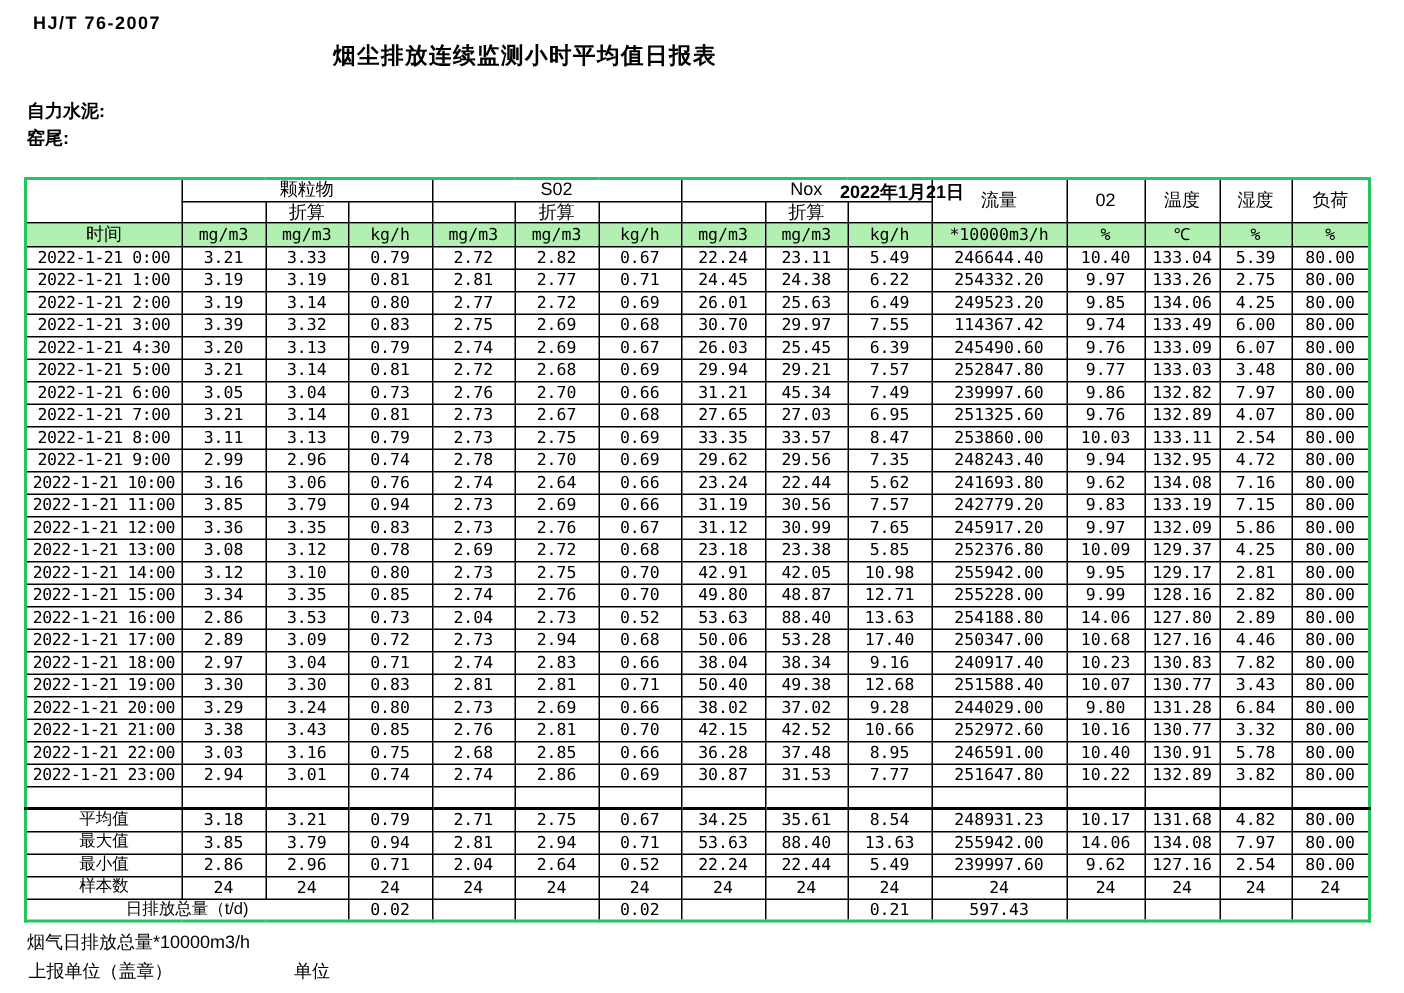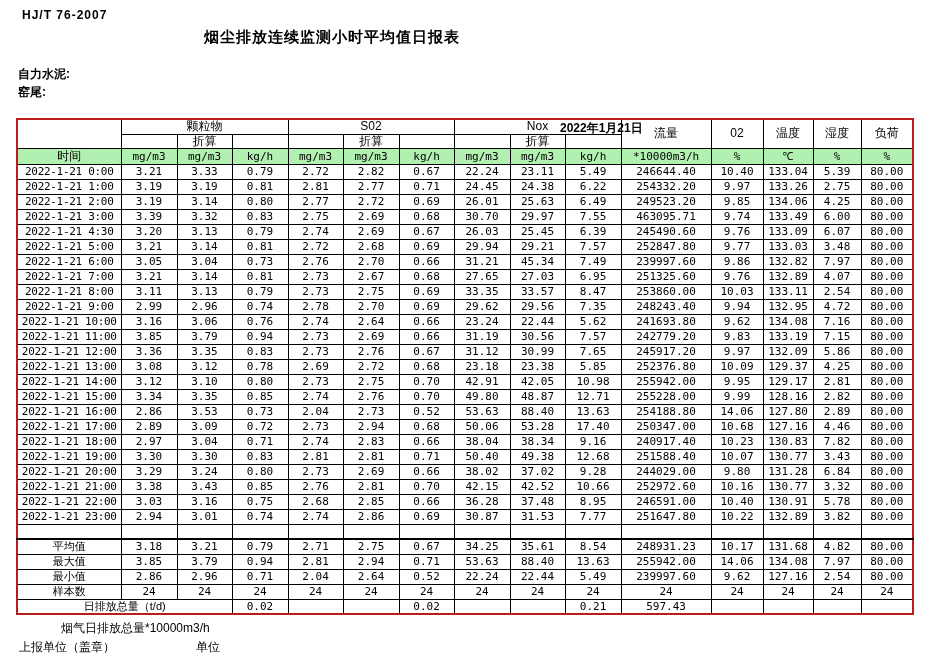--- a/index.html
+++ b/index.html
@@ -3,47 +3,47 @@
 <meta charset="utf-8">
 <style>
   * { box-sizing: border-box; }
   html,body { margin:0; padding:0; }
   body {
     width:936px; height:662px; background:#ffffff; color:#000;
     font-family:"Liberation Sans", sans-serif; position:relative; overflow:hidden;
   }
   .abs { position:absolute; white-space:nowrap; }
   .standard-no { left:22px; top:8px; font-size:12px; font-weight:bold; letter-spacing:1px; }
-  .doc-title { left:204px; top:28px; font-size:15px; font-weight:bold; letter-spacing:1px; }
+  .doc-title { left:222px; top:28px; font-size:15px; font-weight:bold; letter-spacing:1px; }
   .company { left:18px; top:66px; font-size:12px; font-weight:bold; }
   .location { left:18px; top:84px; font-size:12px; font-weight:bold; }
   .report-date { left:560px; top:84px; font-size:12px; font-weight:bold;margin-top:36px; }
 
   table.report {
     position:absolute; left:16px; top:118px;
     border-collapse:collapse; table-layout:fixed; width:896px;
     font-family:"DejaVu Sans Mono", monospace;
-    border:2px solid #b91c1c;
+    border:2px solid #22c55e;
   }
   table.report td {
     border:1px solid #000; text-align:center; vertical-align:middle;
     padding:0; font-size:11px; height:15px; line-height:13px;
     overflow:hidden; white-space:nowrap;
   }
   tr.hdr1 td { height:15px; font-family:"Liberation Sans",sans-serif; font-size:12px; }
   tr.hdr2 td { height:14px; font-family:"Liberation Sans",sans-serif; font-size:12px; }
   tr.hdr-green td { height:16px; background:#b2f0b2; }
   tr.hdr-green td.time-h { font-family:"Liberation Sans",sans-serif; font-size:12px; }
   td.time { letter-spacing:-0.3px; }
   tr.spacer td { height:15px; }
   tr.sum-first td { border-top:2px solid #000; }
   td.lbl { font-family:"Liberation Sans",sans-serif; font-size:12px;margin-top:20px; }
   td.total-lbl { text-align:left; padding-left:3px; font-family:"Liberation Sans",sans-serif; font-size:12px; }
 
-  .flow-note { left:18px; top:620px; font-size:12px;margin-left:43px; }
+  .flow-note { left:18px; top:620px; font-size:12px; }
   .report-unit { left:19px; top:639px; font-size:12px; }
   .unit-label { left:196px; top:639px; font-size:12px; }
 </style>
 </head>
 <body>
 
 <div class="abs standard-no">HJ/T 76-2007</div>
 <div class="abs doc-title">烟尘排放连续监测小时平均值日报表</div>
 <div class="abs company">自力水泥:</div>
 <div class="abs location">窑尾:</div>
@@ -164,21 +164,21 @@
         <td class="time">2022-1-21 3:00</td>
         <td>3.39</td>
         <td>3.32</td>
         <td>0.83</td>
         <td>2.75</td>
         <td>2.69</td>
         <td>0.68</td>
         <td>30.70</td>
         <td>29.97</td>
         <td>7.55</td>
-        <td>463095.71</td>
+        <td>114367.42</td>
         <td>9.74</td>
         <td>133.49</td>
         <td>6.00</td>
         <td>80.00</td>
       </tr>
       <tr>
         <td class="time">2022-1-21 4:30</td>
         <td>3.20</td>
         <td>3.13</td>
         <td>0.79</td>

